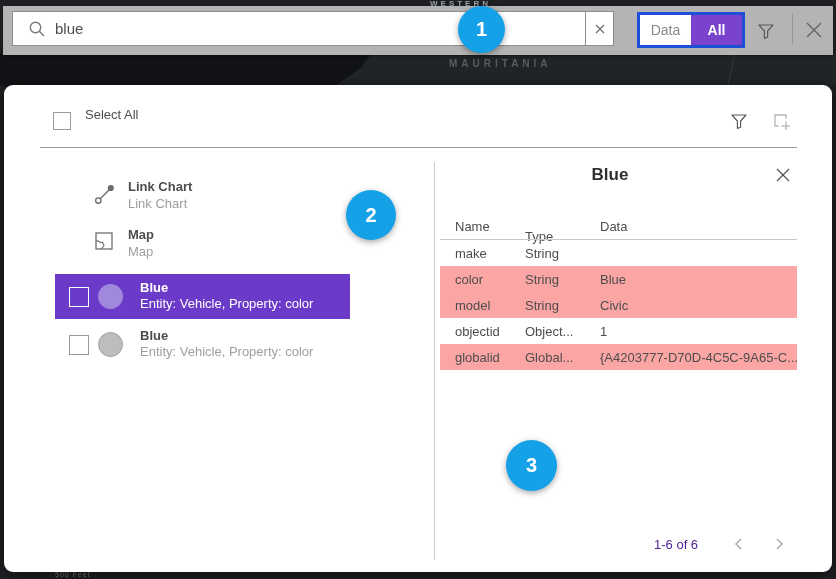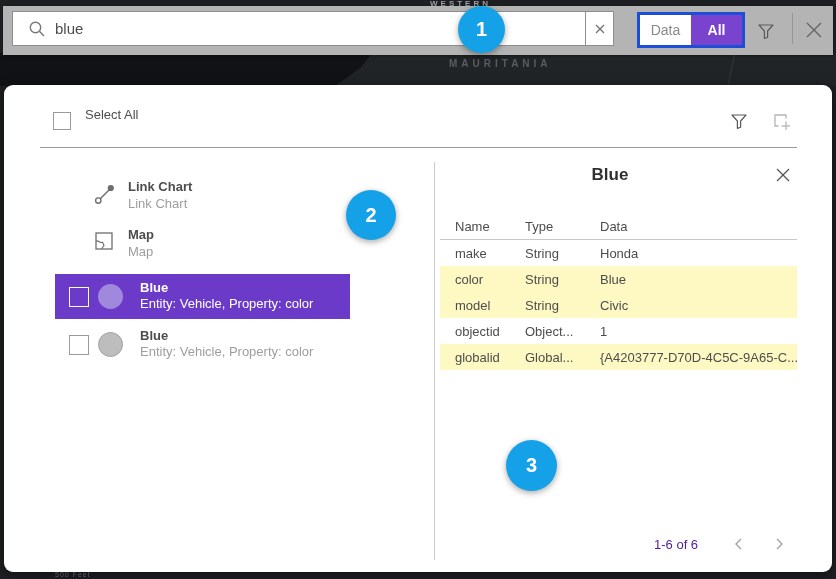--- a/index.html
+++ b/index.html
@@ -41,21 +41,21 @@
   .item-sub{font-size:13px;color:#9e9e9e;white-space:nowrap;}
   .sel-row{background:#6c3ac8;}
   .sel-row .item-title,.sel-row .item-sub{color:#ffffff;}
   .node-circle{border-radius:50%;box-sizing:border-box;}
   .node-gray{background:#bdbdbd;border:1px solid #a3a3a3;}
   .node-purple{background:#a088dd;}
   
   .detail-title{font-size:17px;font-weight:600;color:#303030;text-align:center;}
   .thead{font-size:13px;color:#4d4d4d;}
   .trow{display:flex;align-items:center;height:26px;font-size:13px;color:#4d4d4d;}
-  .trow.striped{background:#fef9c3;}
+  .trow.striped{background:#fca5a5;}
   .c-name{width:70px;padding-left:15px;flex:none;}
   .c-type{width:75px;flex:none;}
   .c-value{flex:1;white-space:nowrap;overflow:hidden;}
   .pag-label{font-size:13px;color:#4c1d95;}
   .chev{color:#a3a3a3;cursor:pointer;}
 </style>
 </head>
 <body>
 
 <div class="abs map-region-label" style="left:430px;top:-1px;">WESTERN</div>
@@ -166,29 +166,28 @@
 
   <div class="abs detail-title" style="left:436px;top:80px;width:340px;">Blue</div>
   <div class="abs iconbtn" style="left:768px;top:79px;width:22px;height:22px;color:#555;">
     <svg width="18" height="18" viewBox="0 0 18 18">
       <line x1="3" y1="3" x2="15" y2="15" stroke="currentColor" stroke-width="1.3"></line>
       <line x1="15" y1="3" x2="3" y2="15" stroke="currentColor" stroke-width="1.3"></line>
     </svg>
   </div>
 
   <div class="abs thead" style="left:451px;top:134px;">Name</div>
-  <div class="abs thead" style="left:521px;top:134px;">Type</div>
+  <div class="abs thead" style="left:521px;top:144px;">Type</div>
   <div class="abs thead" style="left:596px;top:134px;">Data</div>
   <div class="abs" style="left:436px;top:154px;width:357px;height:1px;background:#c8c8c8;"></div>
 
   <div class="abs" style="left:436px;top:155px;width:357px;">
     <div class="trow">
       <div class="c-name">make</div>
       <div class="c-type">String</div>
-      <div class="c-value">Honda</div>
     </div>
     <div class="trow striped">
       <div class="c-name">color</div>
       <div class="c-type">String</div>
       <div class="c-value">Blue</div>
     </div>
     <div class="trow striped">
       <div class="c-name">model</div>
       <div class="c-type">String</div>
       <div class="c-value">Civic</div>

